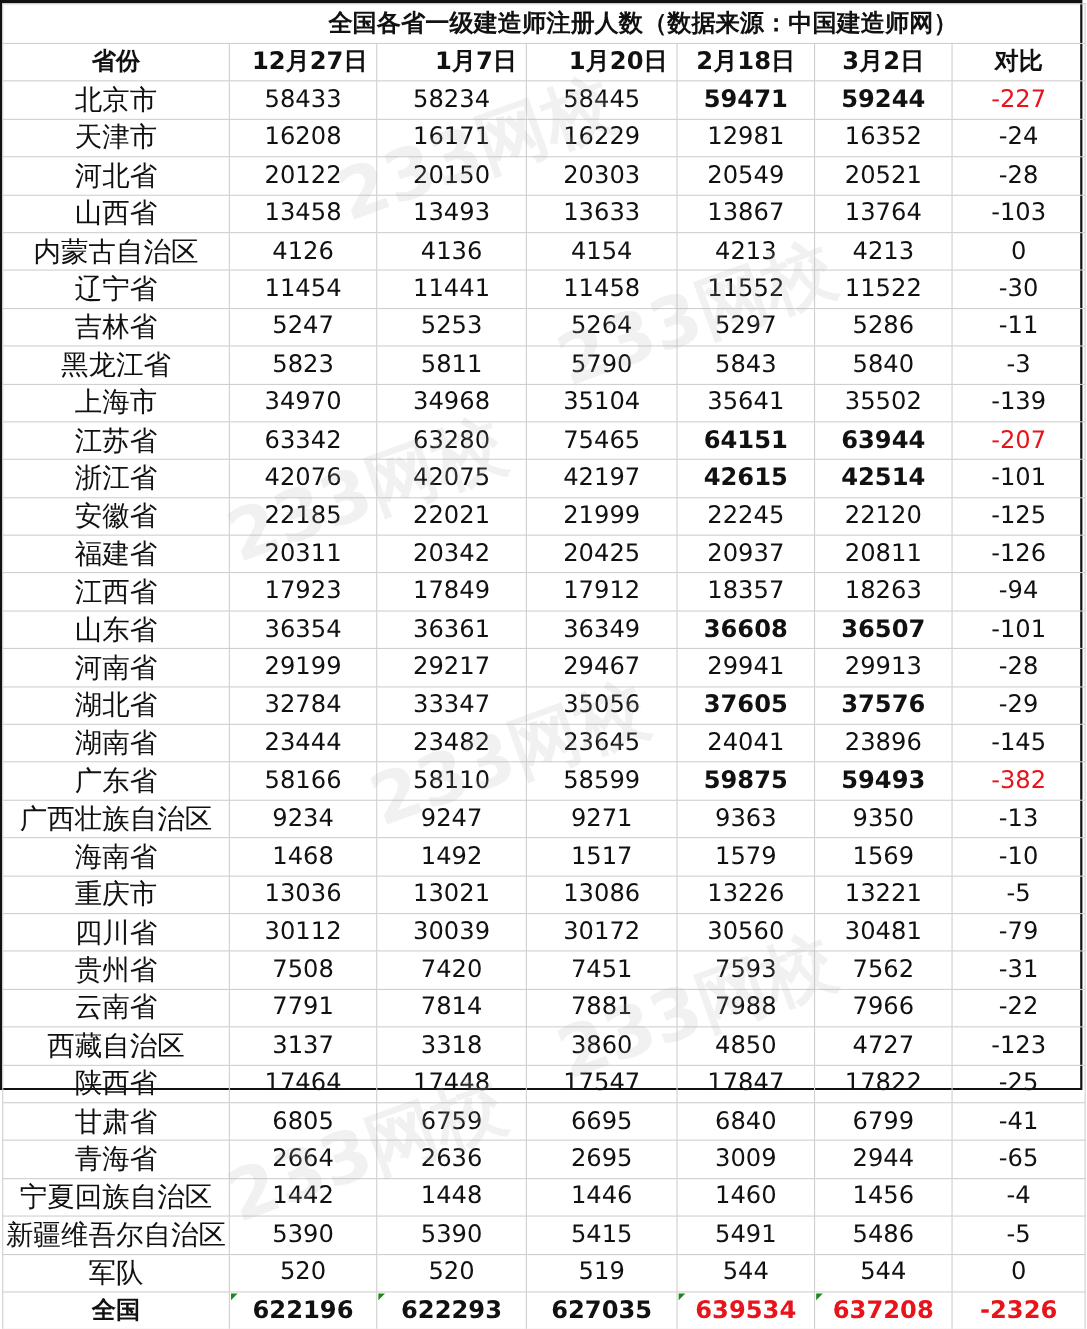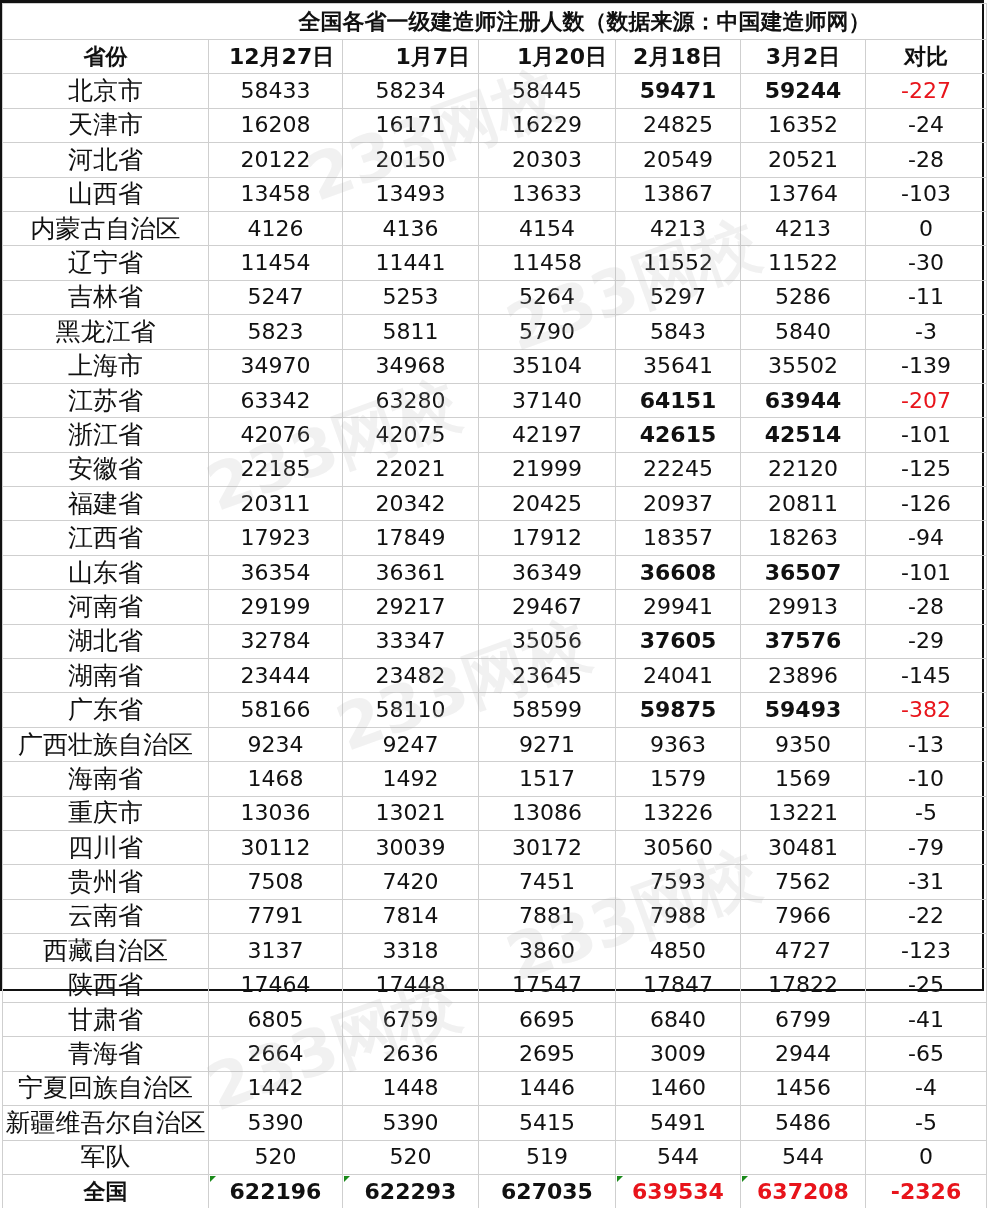--- a/index.html
+++ b/index.html
@@ -51,21 +51,21 @@
           <td>58445</td>
           <td class="b">59471</td>
           <td class="b">59244</td>
           <td class="red">-227</td>
         </tr>
         <tr>
           <td class="name">天津市</td>
           <td>16208</td>
           <td>16171</td>
           <td>16229</td>
-          <td>24825</td>
+          <td>12981</td>
           <td>16352</td>
           <td>-24</td>
         </tr>
         <tr>
           <td class="name">河北省</td>
           <td>20122</td>
           <td>20150</td>
           <td>20303</td>
           <td>20549</td>
           <td>20521</td>
@@ -122,21 +122,21 @@
           <td>34968</td>
           <td>35104</td>
           <td>35641</td>
           <td>35502</td>
           <td>-139</td>
         </tr>
         <tr>
           <td class="name">江苏省</td>
           <td>63342</td>
           <td>63280</td>
-          <td>37140</td>
+          <td>75465</td>
           <td class="b">64151</td>
           <td class="b">63944</td>
           <td class="red">-207</td>
         </tr>
         <tr>
           <td class="name">浙江省</td>
           <td>42076</td>
           <td>42075</td>
           <td>42197</td>
           <td class="b">42615</td>

